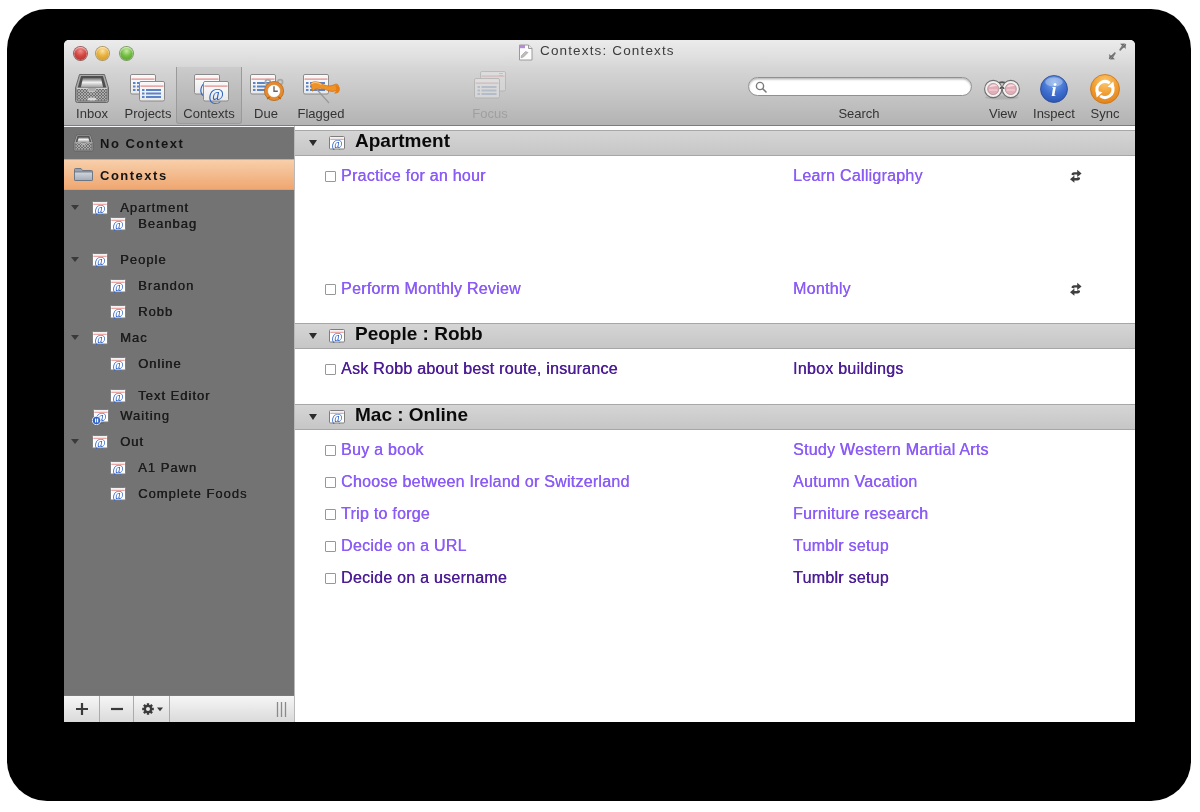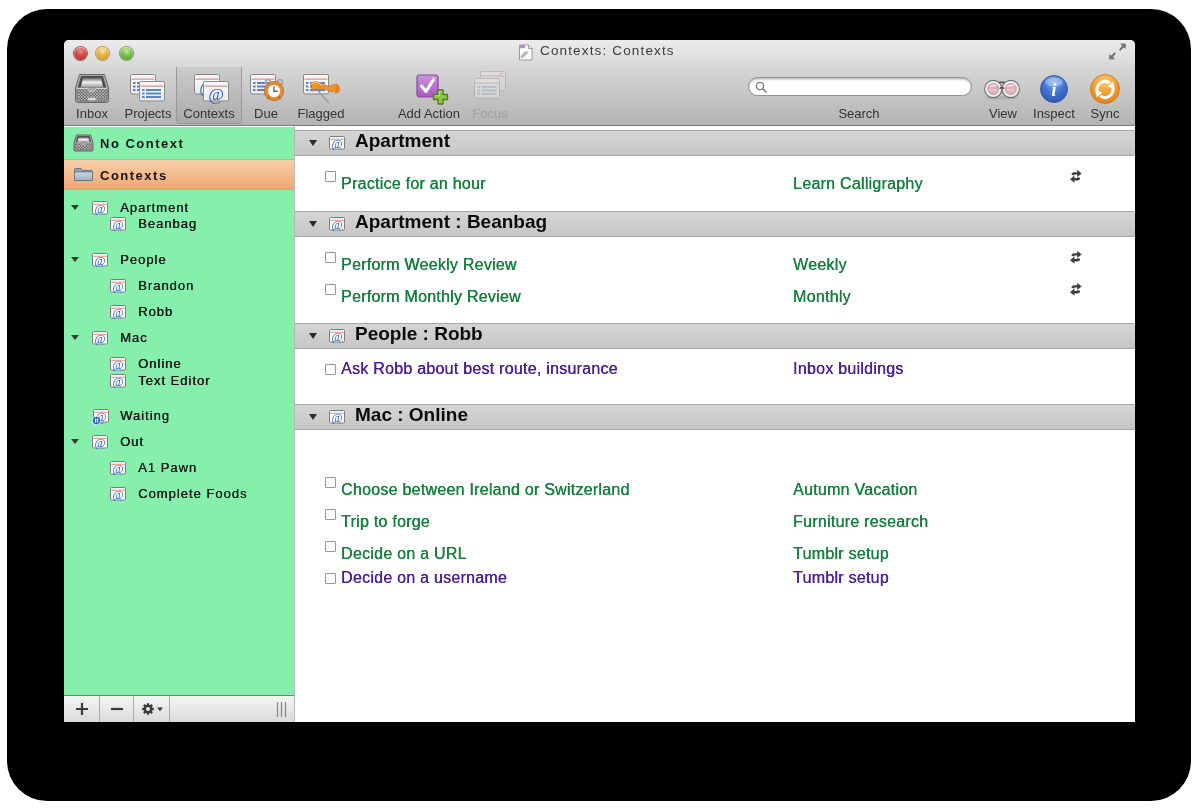--- a/index.html
+++ b/index.html
@@ -16,21 +16,21 @@
 #light-r { left:10px; background:radial-gradient(circle at 50% 30%, #f0908c 0%, #d44743 45%, #ad2a27 100%); box-shadow:0 0 0 1px rgba(100,10,10,.6), inset 0 1px 1px rgba(255,255,255,.6); }
 #light-y { left:32px; background:radial-gradient(circle at 50% 30%, #fbe3a5 0%, #eab33f 45%, #c98f1f 100%); box-shadow:0 0 0 1px rgba(140,100,10,.6), inset 0 1px 1px rgba(255,255,255,.6); }
 #light-g { left:56px; background:radial-gradient(circle at 50% 30%, #c8eba3 0%, #74bf44 45%, #4f9922 100%); box-shadow:0 0 0 1px rgba(60,110,20,.6), inset 0 1px 1px rgba(255,255,255,.6); }
 #title { position:absolute; top:3px; left:476px; font-size:13.5px; color:#3c3c3c; letter-spacing:1.15px; line-height:15px; }
 #docicon { position:absolute; left:454px; top:4px; }
 #fsbtn { position:absolute; right:8px; top:3px; }
 .tbtn { position:absolute; top:0; height:60px; text-align:center; }
 .tlabel { position:absolute; bottom:5px; width:100%; font-size:13px; color:#333; text-align:center; white-space:nowrap; line-height:15px; }
 #ctxsel { position:absolute; left:112px; top:1px; width:66px; height:57px; background:rgba(0,0,0,0.05); border:1px solid #9a9a9a; border-top:none; border-radius:0 0 3px 3px; }
 
-#sidebar { position:absolute; left:0; top:86px; width:230px; height:596px; background:#86efac; box-shadow:inset 0 1px 0 #f7f6f8; }
+#sidebar { position:absolute; left:0; top:86px; width:230px; height:596px; background:#737373; box-shadow:inset 0 1px 0 #f7f6f8; }
 #sidesep { position:absolute; left:230px; top:86px; width:1px; height:596px; background:#b9b9b9; }
 #content { position:absolute; left:231px; top:86px; width:840px; height:596px; background:#fff; }
 .srow { position:absolute; left:0; width:230px; height:30px; }
 .srow .txt { position:absolute; left:36px; top:8px; font-size:13px; font-weight:bold; color:#141414; letter-spacing:1.5px; line-height:15px; }
 #row-noctx { top:2px; height:31px; }
 #row-ctx { top:33px; height:31px; background:linear-gradient(#f8cfaa,#efa770); border-top:1px solid #efa26c; border-bottom:1px solid #e99c63; }
 .trow { position:absolute; left:0; width:230px; height:26px; }
 .trow .txt { position:absolute; top:5px; font-size:13px; color:#1c1c1c; letter-spacing:1.0px; line-height:15px; text-shadow:0.4px 0 0 #1c1c1c; }
 .tri { position:absolute; width:0; height:0; border-left:4px solid transparent; border-right:4px solid transparent; border-top:5.5px solid #3a3a3a; }
 
@@ -38,21 +38,21 @@
   background:linear-gradient(#f6f6f6,#dadada); border-top:1px solid #7a7a7a; }
 .bsep { position:absolute; top:0; width:1px; height:26px; background:#ababab; }
 
 .ghead { position:absolute; left:0; width:840px; height:26px;
   background:linear-gradient(#d5d5d5,#c6c6c6); border-top:1px solid #a7a7a7; border-bottom:1px solid #a7a7a7; }
 .ghead .txt { position:absolute; left:60px; top:0px; font-size:19px; font-weight:bold; color:#0a0a0a; line-height:20px; }
 .crow { position:absolute; left:0; width:840px; height:20px; }
 .cbox { position:absolute; left:30px; top:5px; width:11px; height:11px; border:1px solid #979797; background:#fff; border-radius:1px; }
 .ctext { position:absolute; left:46px; top:1px; font-size:16px; line-height:18px; letter-spacing:0.25px; text-shadow:0.35px 0 0 currentColor; }
 .cproj { position:absolute; left:498px; top:1px; font-size:16px; line-height:18px; letter-spacing:0.25px; text-shadow:0.35px 0 0 currentColor; }
-.purple { color:#15803d;margin-top:8px; }
+.purple { color:#8b5cf6; }
 .black { color:#4c1d95; }
 .aticn { position:absolute; top:6px; }
 .ghead .aticn2 { position:absolute; }
 .gtri { position:absolute; left:14px; top:9px; width:0; height:0; border-left:4.5px solid transparent; border-right:4.5px solid transparent; border-top:6.5px solid #2b2b2b; }
 .rpt { position:absolute; left:774px; top:3px; }
 #searchfield { position:absolute; left:24px; top:11px; width:224px; height:19px; background:#fff; border-radius:10px; border:1px solid #909090; box-shadow:inset 0 1.5px 2px rgba(0,0,0,0.28); }
 .srow svg.icn { position:absolute; }
 #grip { position:absolute; right:6px; top:6px; }
 .bbtn { position:absolute; top:0; height:26px; }
 </style>
@@ -183,35 +183,20 @@
         <svg width="48" height="34" viewBox="0 0 48 34" style="position:absolute;left:12px;top:8px">
           <use href="#listcard" x="1" y="0"></use>
           <path d="M9 9 L27 29" stroke="#9a9a9a" stroke-width="1.3"></path>
           <path d="M8.5 9.3 C12 6.8 16.5 7.6 20 9.8 C24 12.3 28.5 12.6 32.5 10.6 C35 9.4 36.8 10.6 36.2 13 C35.5 15.8 33 17.6 29.8 17.4 C25.5 17.2 22.5 14.6 18.5 14.3 C15 14 12.5 15.4 10.5 17.2 Z" fill="#f09226" stroke="#c96f15" stroke-width="0.7"></path>
           <path d="M33 11.5 C36 10.5 38.5 13 37.8 16 C37.2 18.8 34.5 20.3 32 19.3 C34.5 17.5 35 14 33 11.5 Z" fill="#e87f15"></path>
           <path d="M9.5 9.8 C13 7.5 16.5 8.5 19.5 10.5" fill="none" stroke="#f8c888" stroke-width="1.1"></path>
         </svg>
         <div class="tlabel">Flagged</div>
       </div>
 
-      <div class="tbtn" style="left:332px;width:66px">
-        <svg width="34" height="34" viewBox="0 0 34 34" style="position:absolute;left:20px;top:8px">
-          <defs>
-              <linearGradient id="pur" x1="0" y1="0" x2="0" y2="1">
-                <stop offset="0" stop-color="#cb93dc"></stop>
-                <stop offset="1" stop-color="#a75bc0"></stop>
-              </linearGradient>
-            </defs>
-          <rect x="1" y="1" width="21" height="22" rx="2.5" fill="url(#pur)" stroke="#8b49a3" stroke-width="1.2"></rect>
-          <path d="M5.5 12 L10 17.5 L17.5 5.5" fill="none" stroke="#fff" stroke-width="3" stroke-linecap="round" stroke-linejoin="round"></path>
-          <path d="M17.5 20.5 h4.5 v-4.5 h5 v4.5 h4.5 v5 h-4.5 v4.5 h-5 v-4.5 h-4.5 Z" fill="#8cc63f" stroke="#4e7d1e" stroke-width="1.3" stroke-linejoin="round"></path>
-          <path d="M18.8 21.8 h4.5 v-4.3 h2.4" fill="none" stroke="#c9e89a" stroke-width="1" opacity="0.9"></path>
-        </svg>
-        <div class="tlabel">Add Action</div>
-      </div>
 
       <div class="tbtn" style="left:398px;width:56px;opacity:0.55">
         <svg width="40" height="34" viewBox="0 0 40 34" style="position:absolute;left:11px;top:5px">
           <g opacity="0.75">
           <rect x="7.5" y="0.5" width="25" height="19.5" rx="1.5" fill="#e3e3e3" stroke="#9a9a9a"></rect>
           <rect x="8.5" y="1.5" width="23" height="3" fill="#ededed"></rect>
           <rect x="8.5" y="4.5" width="23" height="1.2" fill="#d89c9a"></rect>
           <rect x="26" y="2" width="4" height="1" fill="#aaa"></rect>
               <rect x="26" y="4" width="4" height="1" fill="#aaa"></rect>
           <rect x="1.5" y="7.5" width="25" height="19.5" rx="1.5" fill="#efefef" stroke="#9a9a9a"></rect>
@@ -360,21 +345,21 @@
               <use href="#atcard"></use>
             </svg>
             <div class="txt" style="left:56px">Mac</div>
           </div>
         <div class="trow" style="top:225px">
             <svg class="aticn" style="left:46px" width="16" height="14" viewBox="0 0 16 14">
               <use href="#atcard"></use>
             </svg>
             <div class="txt" style="left:74px">Online</div>
           </div>
-        <div class="trow" style="top:242px">
+        <div class="trow" style="top:257px">
             <svg class="aticn" style="left:46px" width="16" height="14" viewBox="0 0 16 14">
               <use href="#atcard"></use>
             </svg>
             <div class="txt" style="left:74px">Text Editor</div>
           </div>
         <div class="trow" style="top:277px">
             <svg class="aticn" style="left:28px" width="18" height="16" viewBox="0 0 18 16">
               <use href="#atcard" x="1" y="0"></use>
               <circle cx="4.5" cy="11.5" r="4.2" fill="#2d62c8" stroke="#fff" stroke-width="0.8"></circle>
               <rect x="3" y="9.6" width="1.2" height="3.8" fill="#fff"></rect>
@@ -437,35 +422,20 @@
           <div class="txt">Apartment</div>
         </div>
       <div class="crow" style="top:40px">
           <div class="cbox"></div>
           <div class="ctext purple">Practice for an hour</div>
           <div class="cproj purple">Learn Calligraphy</div>
           <svg class="rpt" width="14" height="15" viewBox="0 0 14 15">
             <use href="#repeat"></use>
           </svg>
         </div>
-      <div class="ghead" style="top:85px">
-          <div class="gtri"></div>
-          <svg class="aticn2" style="left:34px;top:5px;position:absolute" width="16" height="14" viewBox="0 0 16 14">
-            <use href="#atcard"></use>
-          </svg>
-          <div class="txt">Apartment : Beanbag</div>
-        </div>
-      <div class="crow" style="top:121px">
-          <div class="cbox"></div>
-          <div class="ctext purple">Perform Weekly Review</div>
-          <div class="cproj purple">Weekly</div>
-          <svg class="rpt" width="14" height="15" viewBox="0 0 14 15">
-            <use href="#repeat"></use>
-          </svg>
-        </div>
       <div class="crow" style="top:153px">
           <div class="cbox"></div>
           <div class="ctext purple">Perform Monthly Review</div>
           <div class="cproj purple">Monthly</div>
           <svg class="rpt" width="14" height="15" viewBox="0 0 14 15">
             <use href="#repeat"></use>
           </svg>
         </div>
       <div class="ghead" style="top:197px">
           <div class="gtri"></div>
@@ -479,20 +449,25 @@
           <div class="ctext black">Ask Robb about best route, insurance</div>
           <div class="cproj black">Inbox buildings</div>
         </div>
       <div class="ghead" style="top:278px">
           <div class="gtri"></div>
           <svg class="aticn2" style="left:34px;top:5px;position:absolute" width="16" height="14" viewBox="0 0 16 14">
             <use href="#atcard"></use>
           </svg>
           <div class="txt">Mac : Online</div>
         </div>
+      <div class="crow" style="top:314px">
+          <div class="cbox"></div>
+          <div class="ctext purple">Buy a book</div>
+          <div class="cproj purple">Study Western Martial Arts</div>
+        </div>
       <div class="crow" style="top:346px">
           <div class="cbox"></div>
           <div class="ctext purple">Choose between Ireland or Switzerland</div>
           <div class="cproj purple">Autumn Vacation</div>
         </div>
       <div class="crow" style="top:378px">
           <div class="cbox"></div>
           <div class="ctext purple">Trip to forge</div>
           <div class="cproj purple">Furniture research</div>
         </div>

